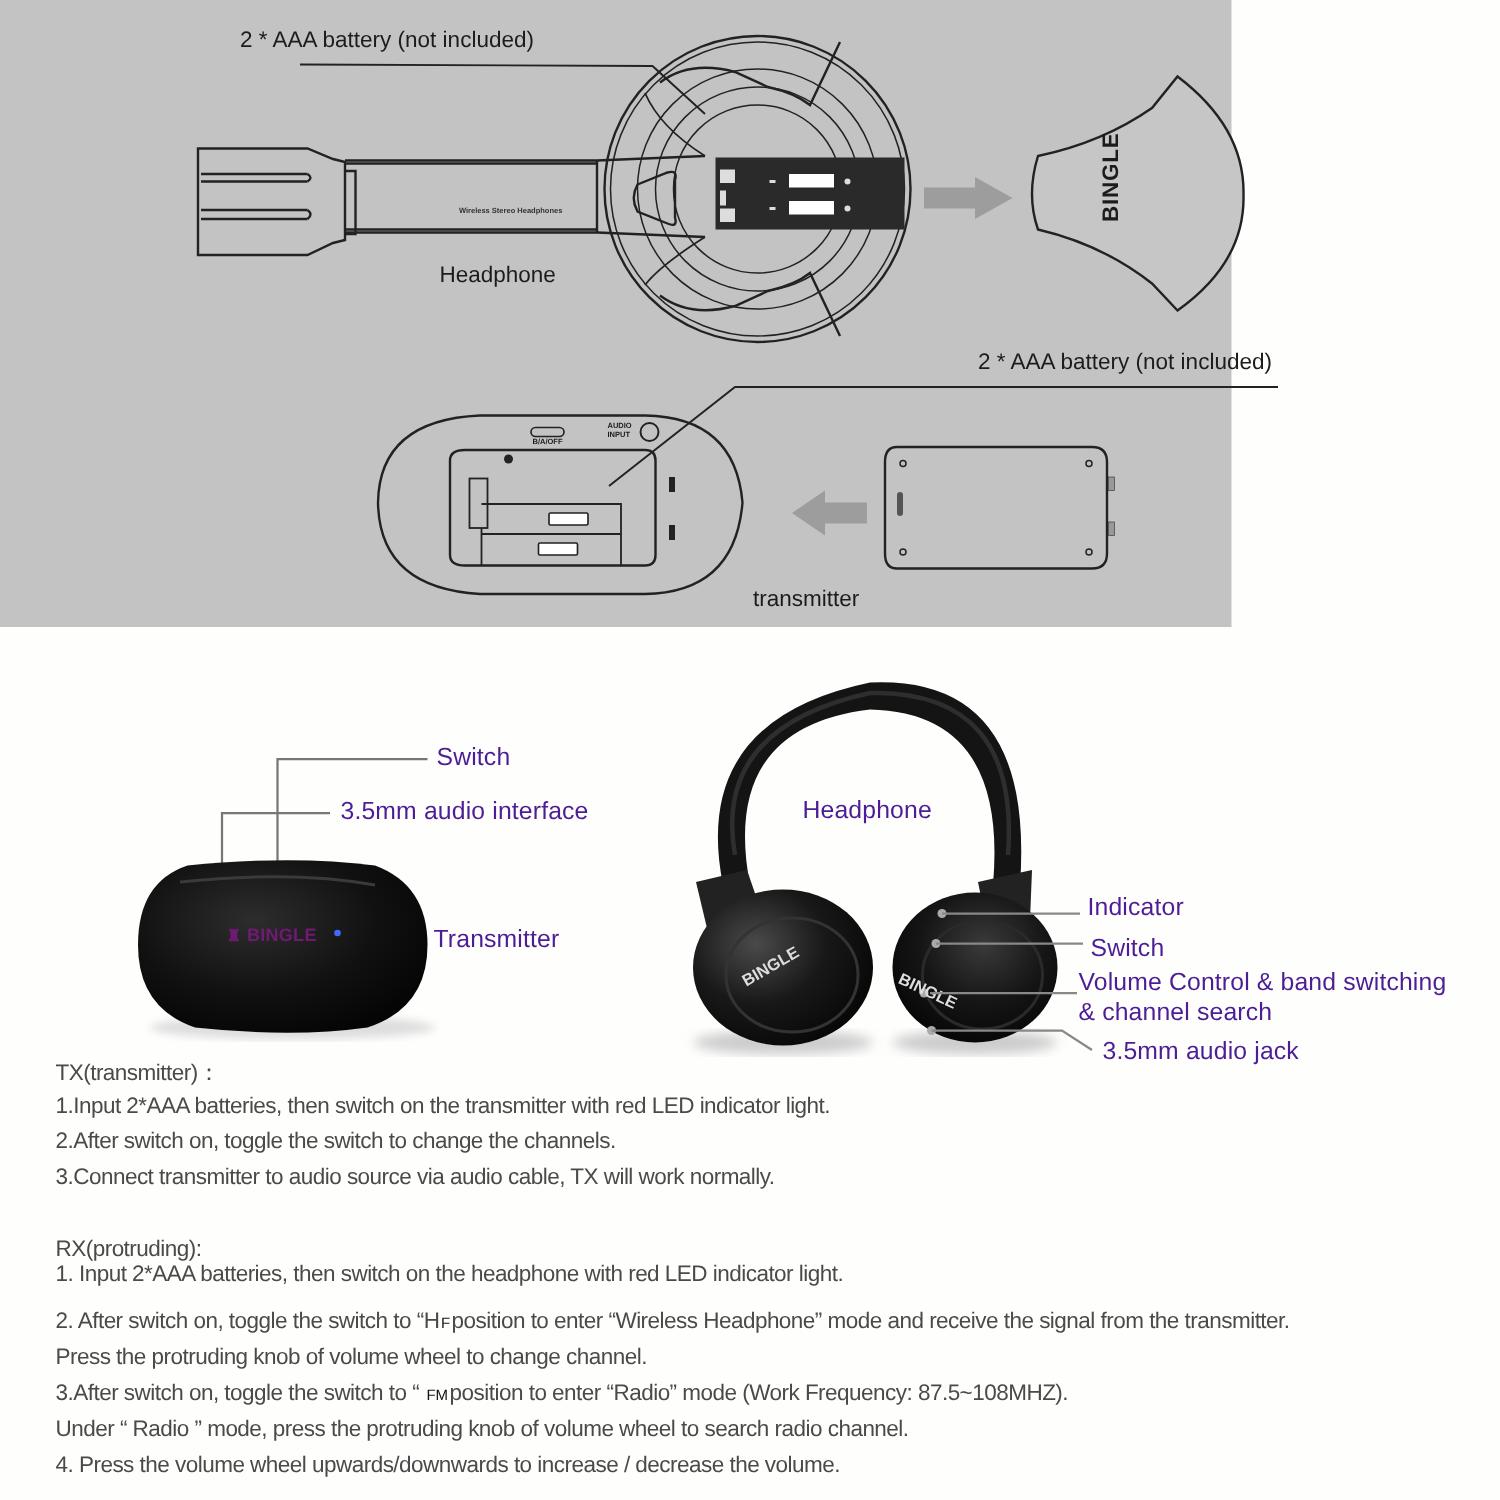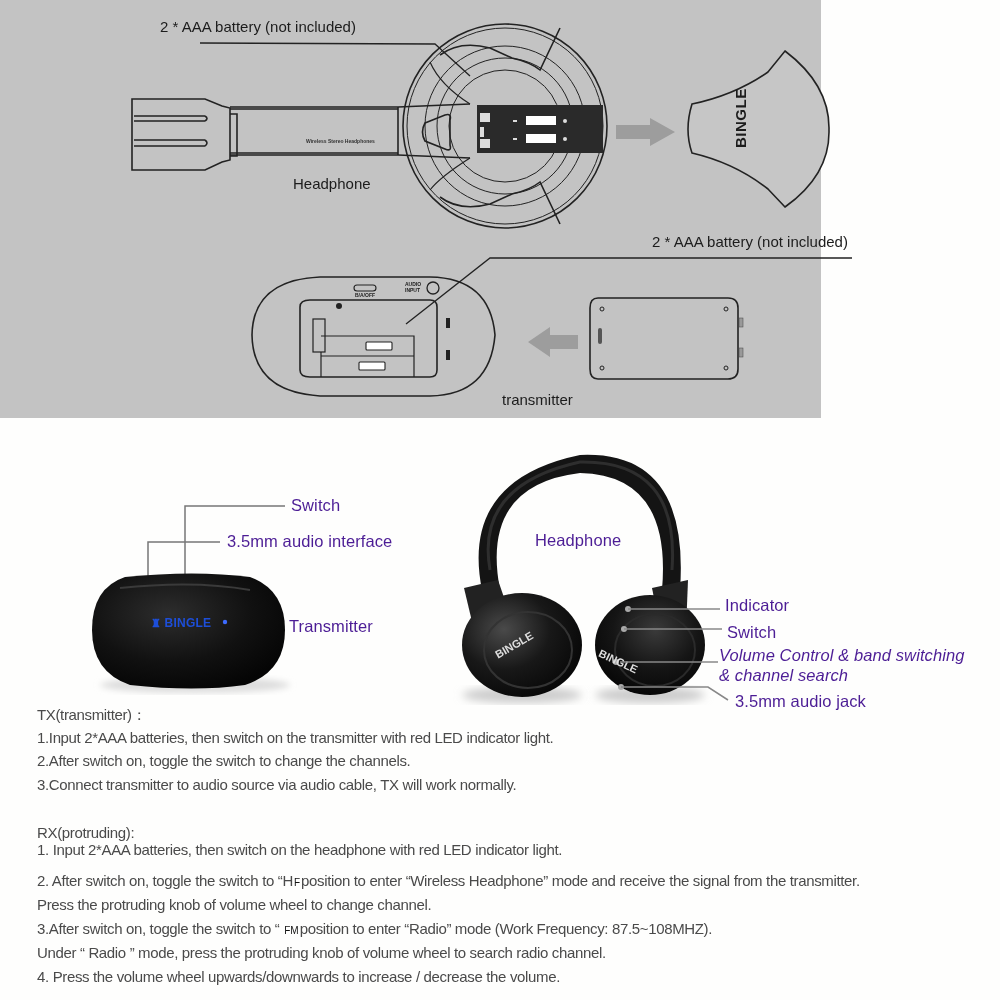--- a/index.html
+++ b/index.html
@@ -18,21 +18,21 @@
   #diagram-panel svg { position: absolute; left: 0; top: 0; }
   .diag-label {
     position: absolute; font-size: 15px; color: #1c1c1c; white-space: nowrap;
     font-family: "Liberation Sans", sans-serif;
   }
   
   .photo-label {
     position: absolute; font-size: 16.5px; color: #4c1d95; white-space: nowrap;
     letter-spacing: 0.1px;
   }
-  .photo-label.multi { line-height: 20px; font-style: italic; }
+  .photo-label.multi { line-height: 20px; }
   
   .instr {
     position: absolute; left: 37px; font-size: 15px; color: #4a4a4a;
     white-space: nowrap; letter-spacing: -0.35px;
   }
   .fm-glyph { font-size: 10px; color: #111; letter-spacing: 0; margin: 0 1px; }
 </style>
 </head>
 <body>
 
@@ -131,21 +131,21 @@
       </filter>
   </defs>
 
   <path d="M68 98 L68 62 L140 62" fill="none" stroke="#777" stroke-width="1.5"></path>
   <path d="M105 98 L105 26 L205 26" fill="none" stroke="#777" stroke-width="1.5"></path>
   <ellipse cx="115" cy="205" rx="95" ry="8" fill="#ddd" filter="url(#blur)"></ellipse>
   <path d="M45 97 Q115 90 170 97 Q205 110 205 150 Q205 192 165 205 Q115 212 50 205 Q12 192 12 150 Q12 108 45 97 Z" fill="url(#txg)"></path>
   <path d="M40 108 Q115 100 170 110" fill="none" stroke="#3a3a3a" stroke-width="2"></path>
   <circle cx="145" cy="142" r="2.2" fill="#3d6bff"></circle>
 </svg>
-<div class="abs" style="left:151px;top:616px;color:#1d4ed8;font-size:12px;font-weight:bold;letter-spacing:0.2px;">
+<div class="abs" style="left:151px;top:616px;color:#701a75;font-size:12px;font-weight:bold;letter-spacing:0.2px;">
   <span style="font-size:11px;">♜</span>
   <span>BINGLE</span>
 </div>
 <div class="photo-label" style="left:291px;top:496px;">Switch</div>
 <div class="photo-label" style="left:227px;top:532px;">3.5mm audio interface</div>
 <div class="photo-label" style="left:289px;top:617px;">Transmitter</div>
 
 <svg class="abs" style="left:450px;top:440px;" width="300" height="280">
   <defs>
     <radialGradient id="cupL" cx="35%" cy="35%" r="70%">

